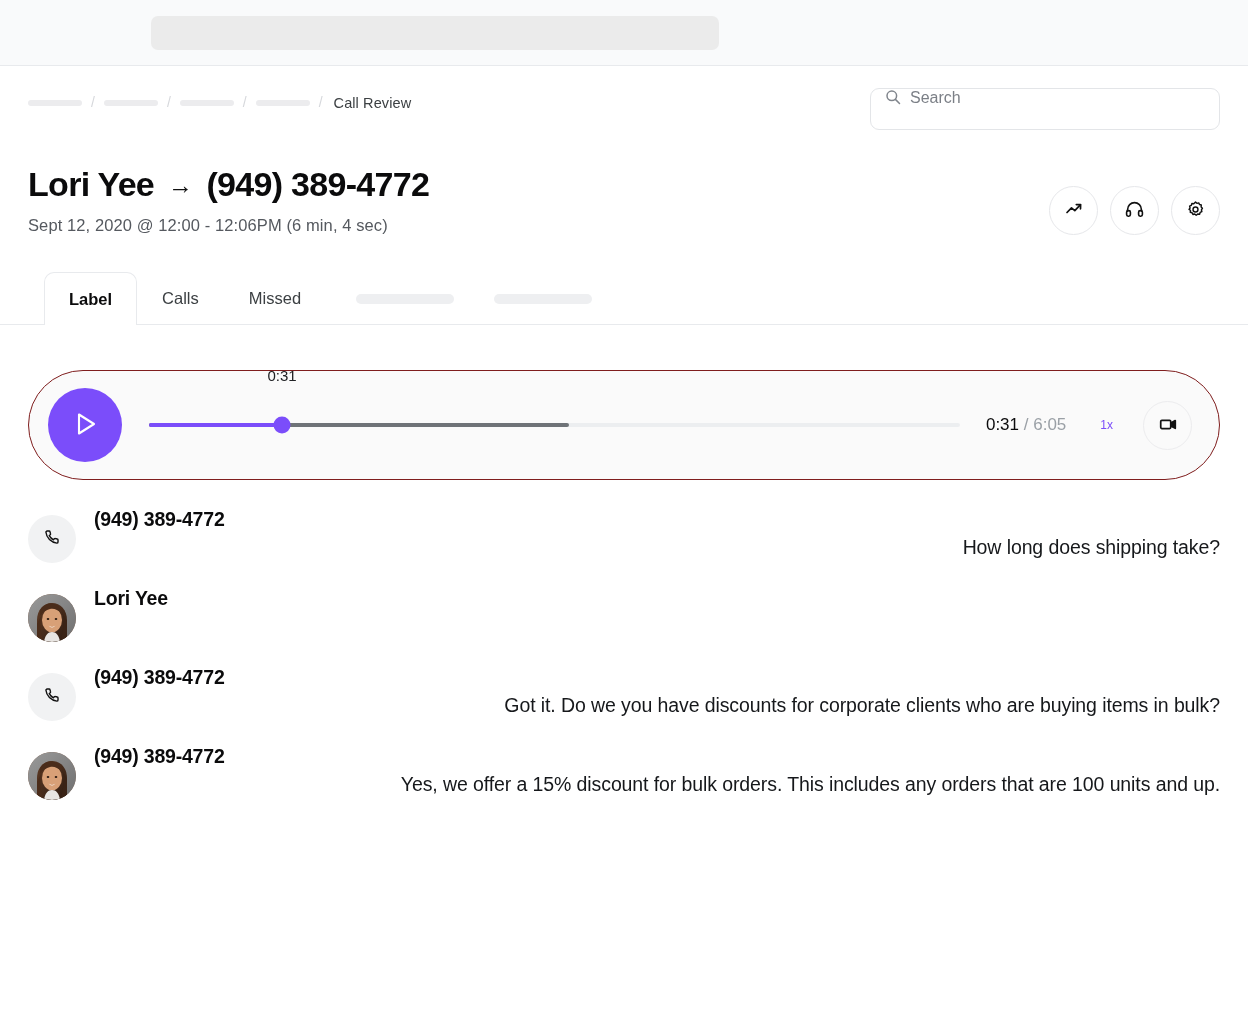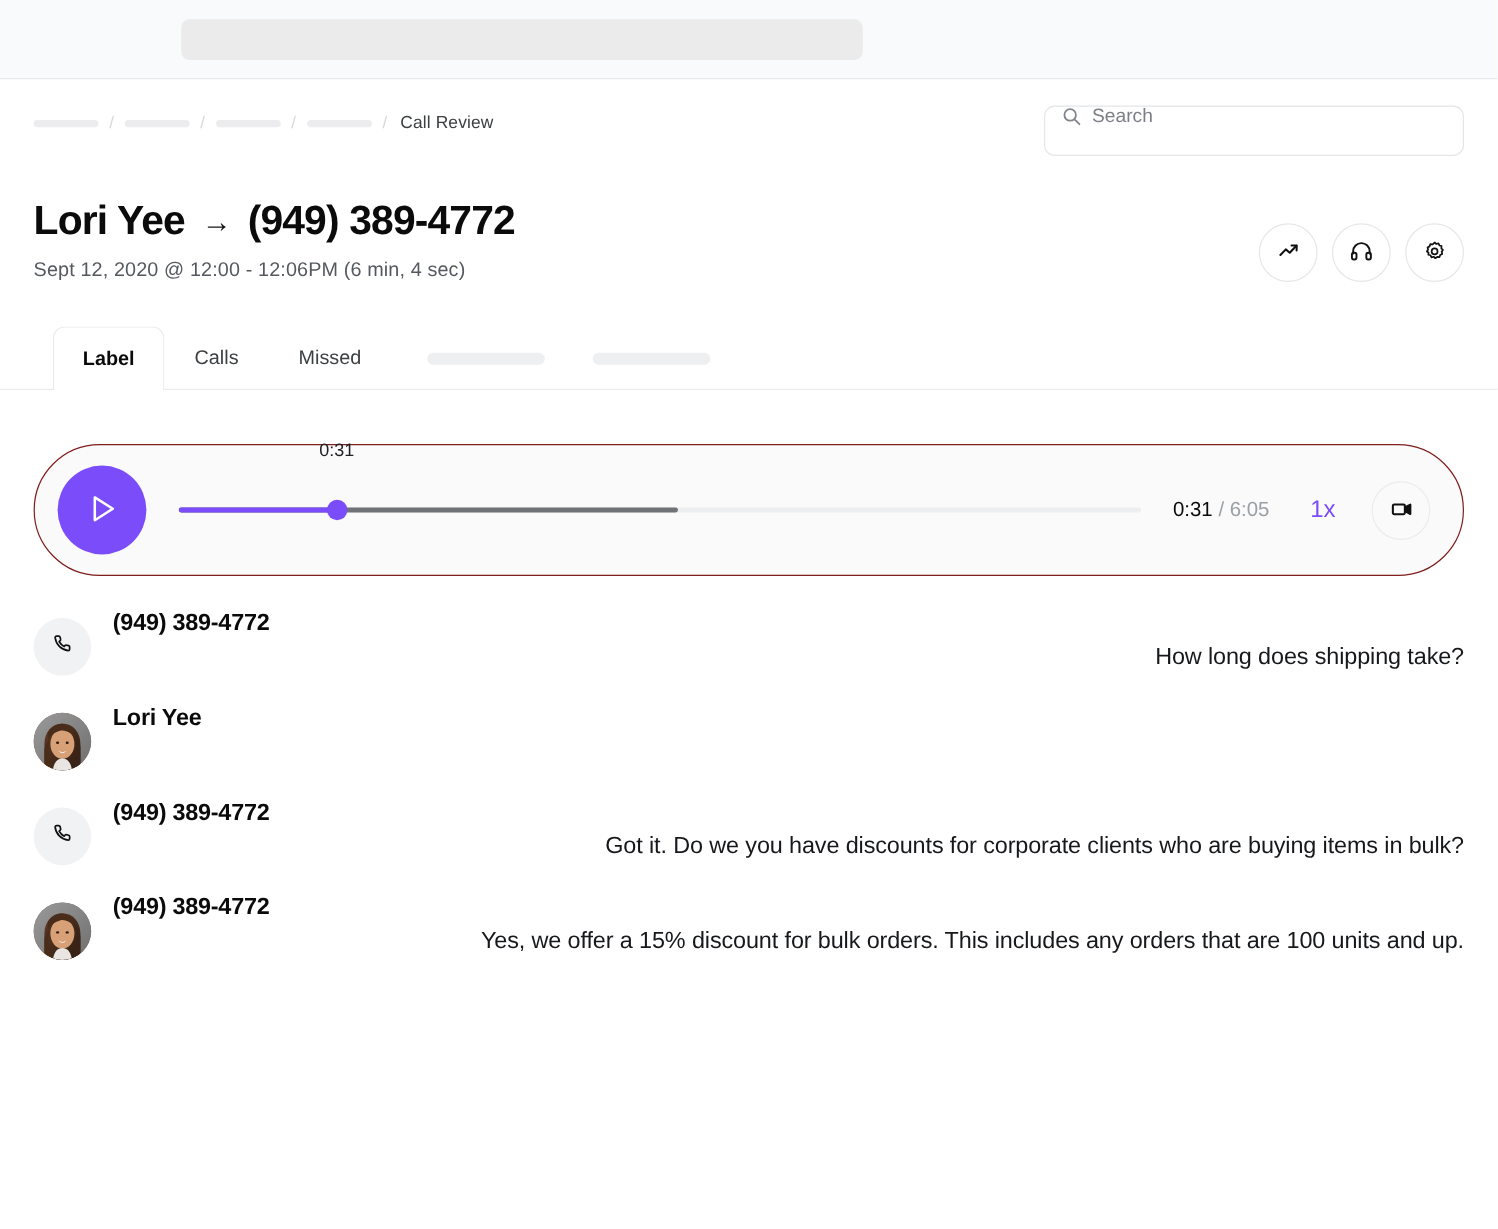--- a/index.html
+++ b/index.html
@@ -266,21 +266,21 @@
     white-space: nowrap;
   }
   .time-display {
     font-size: 17px;
     color: #0b0b0c;
     white-space: nowrap;
     flex: 0 0 auto;
   }
   .time-display .total { color: #9aa0a6; }
   .speed-btn {
-    font-size: 20px;
+    font-size: 12px;
     color: #7b4dfa;
     background: none;
     border: none;
     cursor: pointer;
     font-family: inherit;
     flex: 0 0 auto;
     margin-left: 18px;
     margin-right: 14px;
   }
   .video-btn {

